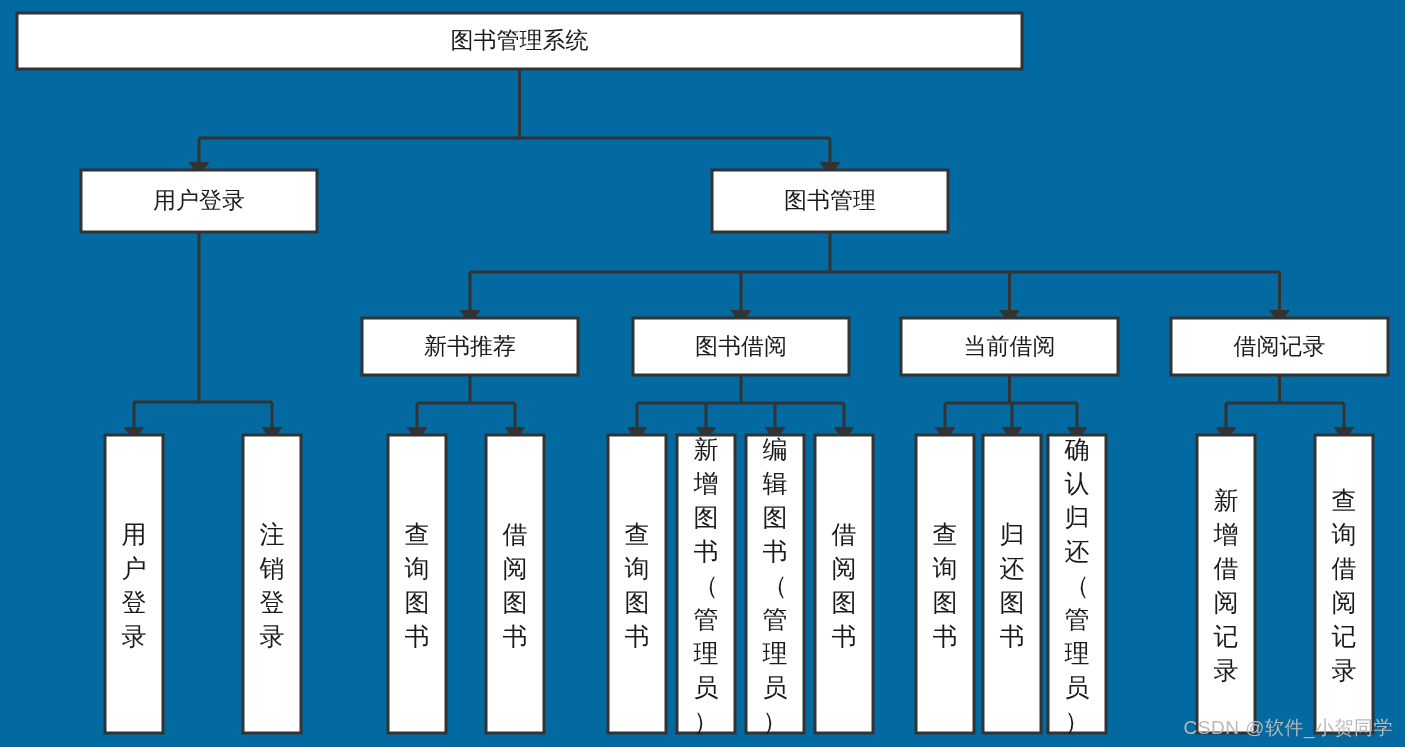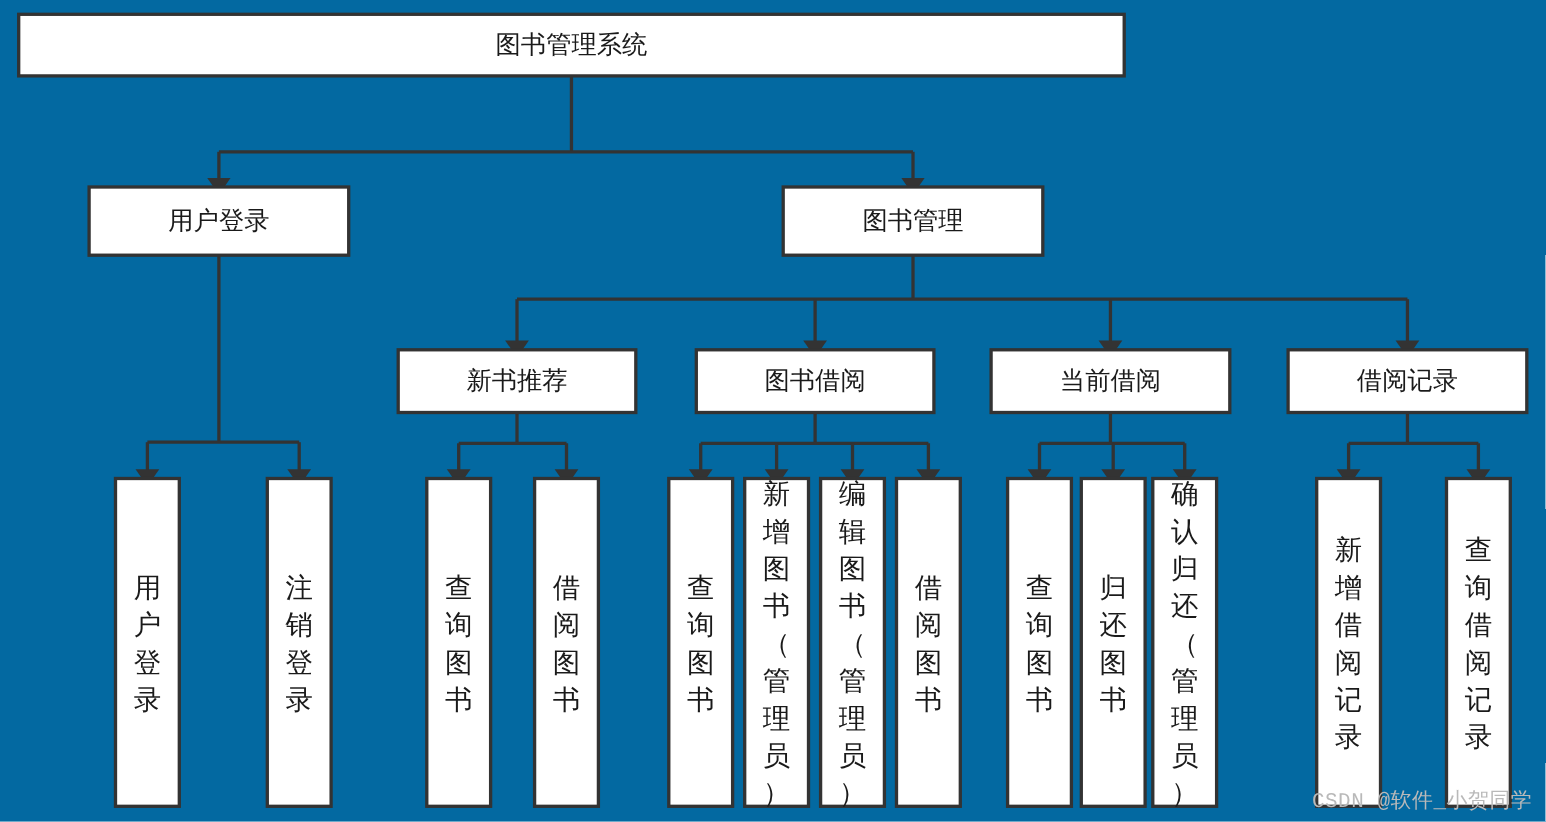--- a/index.html
+++ b/index.html
@@ -42,21 +42,21 @@
   .node-label-v {
     font-family: "Liberation Sans", "DejaVu Sans", sans-serif;
     font-size: 25px;
     fill: #1a1a1a;
     text-anchor: middle;
   }
   .watermark {
     position: absolute;
     right: 12px;
     bottom: 6px;
-    font-family: Liberation Mono, monospace;
+    font-family: Liberation Sans, sans-serif;
     font-size: 19px;
     color: #b9b9b9;
     letter-spacing: 0.5px;
     white-space: nowrap;
     pointer-events: none;
   }
 </style>
 </head>
 <body>
 

